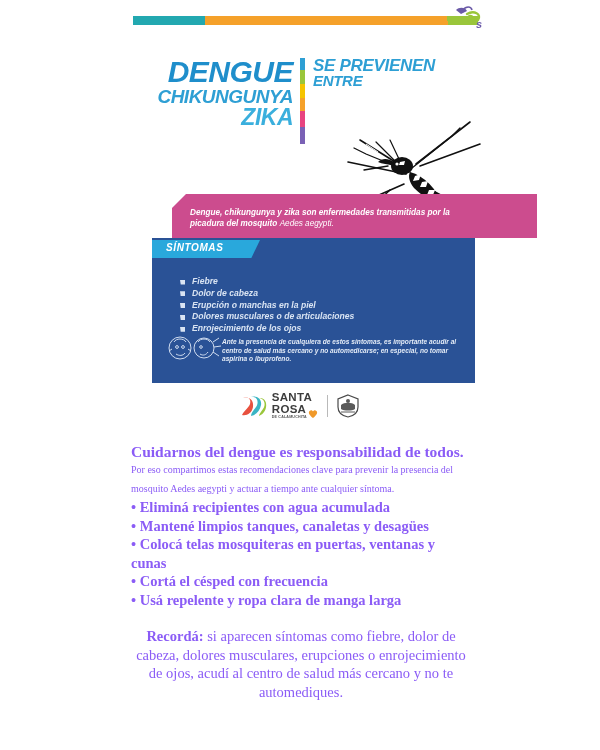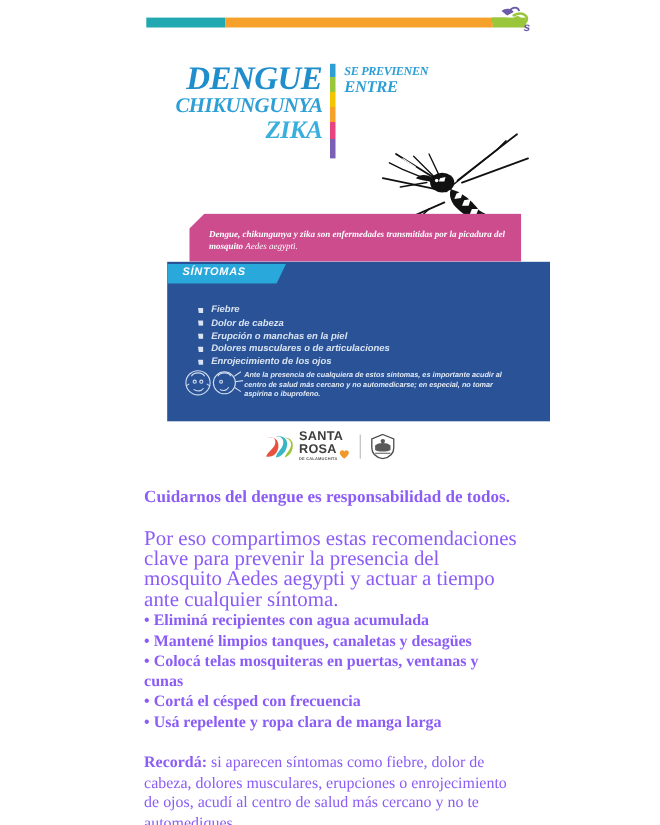--- a/index.html
+++ b/index.html
@@ -45,21 +45,20 @@
     height: 390px;
   }
 
   
   #headline {
     position: absolute;
     left: 150px;
     top: 16px;
     width: 340px;
     height: 100px;
-    font-family: Liberation Serif, serif;
   }
   #hl-left {
     position: absolute;
     left: 0;
     top: 0;
     width: 143px;
     text-align: right;
     color: #2e9fd4;
     font-weight: bold;
     font-style: italic;
@@ -101,21 +100,21 @@
     position: absolute;
     left: 163px;
     top: 0;
     width: 180px;
   }
   #hl-se {
     display: block;
     color: #2e9fd4;
     font-weight: bold;
     font-style: italic;
-    font-size: 11px;
+    font-size: 17px;
     line-height: 15px;
     letter-spacing: -0.3px;
   }
   #hl-entre {
     display: block;
     color: #2e9fd4;
     font-weight: bold;
     font-style: italic;
     font-size: 15px;
     line-height: 15px;
@@ -140,45 +139,44 @@
     width: 175px;
     height: 120px;
     pointer-events: none;
   }
 
   
   #pink-banner {
     position: absolute;
     left: 172px;
     top: 152px;
-    width: 302px;
+    width: 365px;
     height: 44px;
     background: #cc4c8e;
     clip-path: polygon(14px 0, 100% 0, 100% 100%, 0 100%, 0 14px);
-    font-family: Liberation Serif, serif;
   }
   #pink-banner-text {
     position: absolute;
     left: 18px;
     top: 14px;
     width: 270px;
     color: #ffffff;
     font-size: 8.2px;
     line-height: 10.5px;
     font-weight: bold;
     font-style: italic;
   }
   #pink-banner-text .sci { font-weight: normal; font-style: italic; }
 
   
   #blue-panel {
     position: absolute;
     left: 152px;
     top: 196px;
-    width: 348px;
+    width: 323px;
     height: 145px;
     background: #2a5296;
   }
   #sintomas-tab {
     position: absolute;
     left: 0;
     top: 2px;
     width: 108px;
     height: 18px;
     background: #29a8dc;
@@ -302,38 +300,39 @@
     font-family: "Liberation Serif", serif;
     color: #8b5cf6;
   }
   #article h2 {
     margin: 0;
     font-size: 15.5px;
     line-height: 19px;
     font-weight: bold;
   }
   #article .para {
-    margin: 20px 0 0 0;
-    font-size: 19px;
+    margin: 0 0 0 0;
+    font-size: 10px;
     line-height: 18.5px;
   }
   #article .tips {
     margin: 0;
     padding: 0;
     list-style: none;
   }
   #article .tips li {
     font-size: 14.5px;
     line-height: 18.5px;
     font-weight: bold;
   }
   #article .closing {
     margin: 18px 0 0 0;
     font-size: 14.5px;
     line-height: 18.5px;
+    text-align: center;
   }
   #article .closing b { font-weight: bold; }
 </style>
 </head>
 <body>
 
 <div id="topbar">
   <div class="seg-teal"></div>
   <div class="seg-orange"></div>
   <div class="seg-green"></div>

